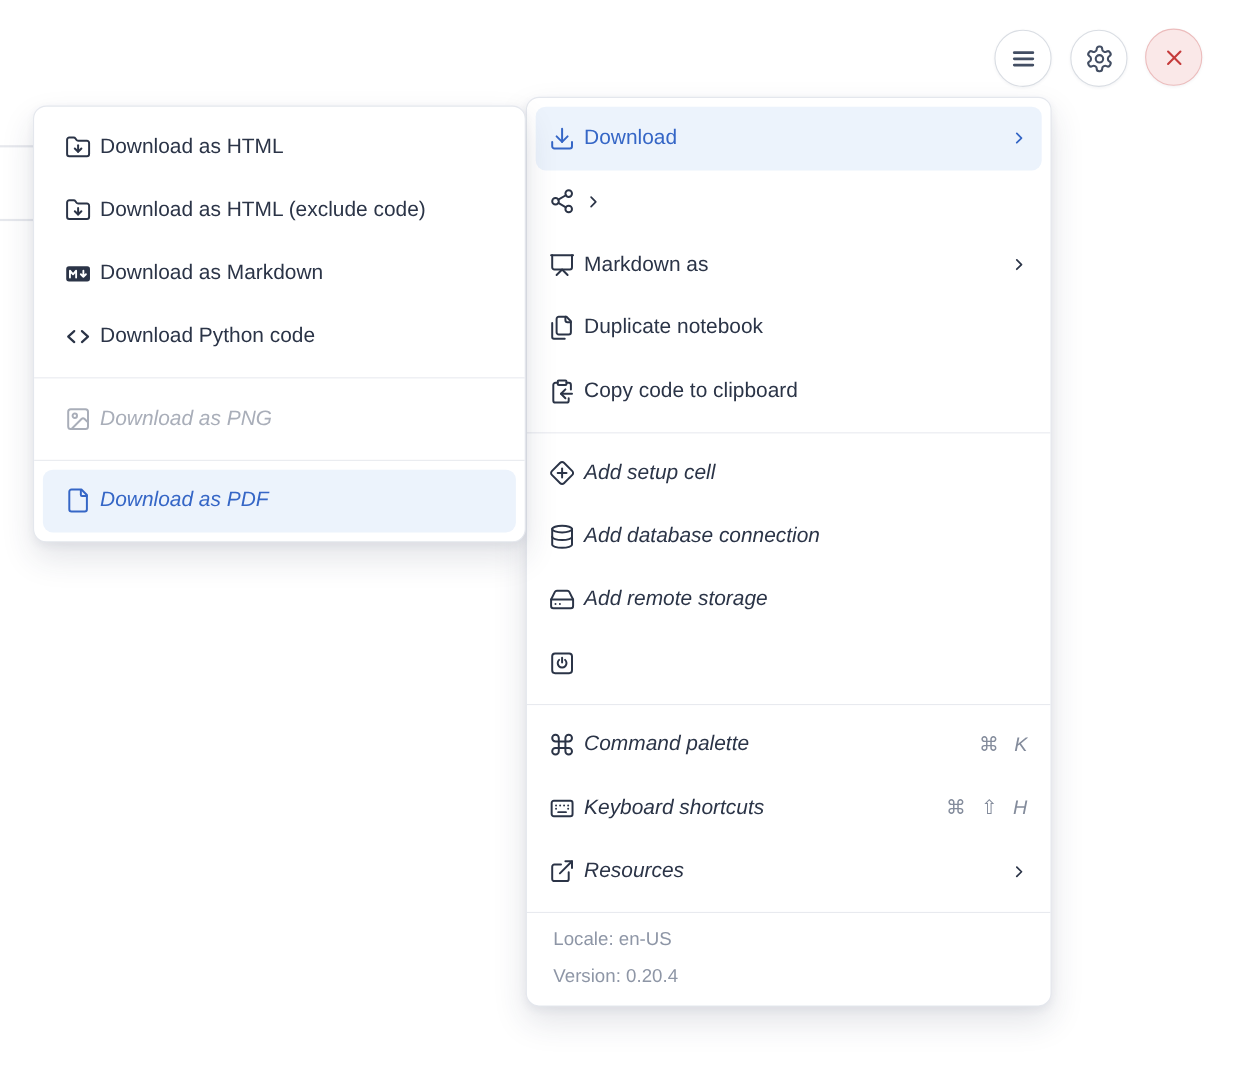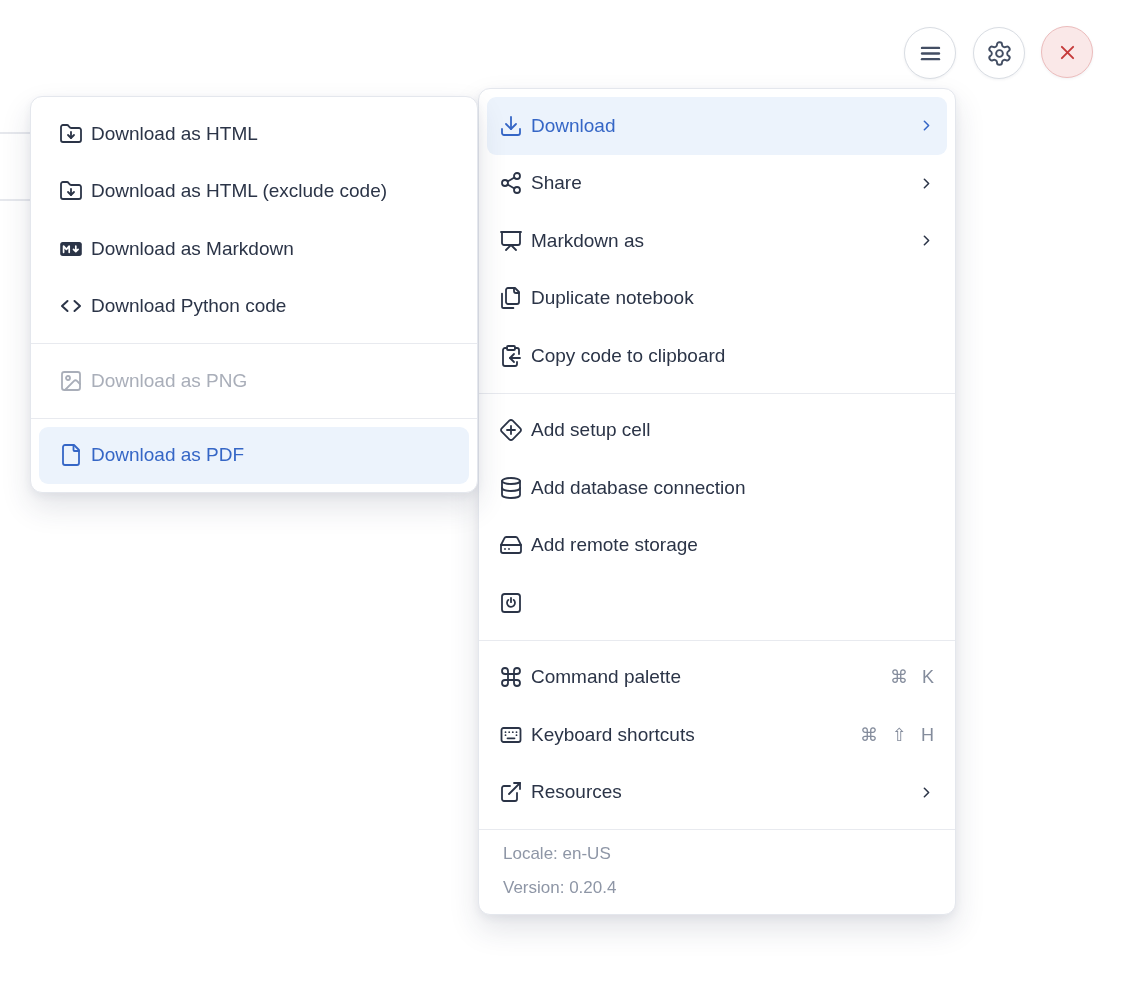--- a/index.html
+++ b/index.html
@@ -38,21 +38,21 @@
 
   
   .panel{
     position:absolute;background:#fff;border:1px solid var(--border);border-radius:12px;
     box-shadow:0 14px 30px rgba(35,48,77,.13),0 3px 8px rgba(35,48,77,.06);
   }
   .submenu-panel{left:30px;top:96px;width:448px;z-index:3;}
   .menu-panel{left:478px;top:88px;width:478px;z-index:2;}
 
   .menu-section{padding:8px 0;}
-  .menu-section + .menu-section{border-top:1px solid var(--sep);}
+  .menu-section + .menu-section{border-top:1px solid var(--sep);font-style:italic;}
 
   .menu-row{
     display:flex;align-items:center;height:57.5px;margin:0 8px;border-radius:9px;
     padding:0 12px;gap:8px;font-size:19px;color:var(--ink);white-space:nowrap;cursor:pointer;
   }
   .submenu-panel .menu-row{padding:0 14px 0 20px;}
   .menu-row .icon{width:24px;height:24px;flex:0 0 24px;display:inline-flex;align-items:center;justify-content:center;}
   .icon svg{width:100%;height:100%;display:block;}
   .menu-row .label{flex:1 1 auto;}
   .menu-row.active{background:var(--blue-bg);color:var(--blue);}
@@ -185,21 +185,20 @@
         <div class="menu-row">
           <span class="icon">
             <svg viewBox="0 0 24 24" fill="none" stroke="currentColor" stroke-width="1.8" stroke-linecap="round" stroke-linejoin="round">
               <circle cx="18" cy="5" r="3"></circle>
               <circle cx="6" cy="12" r="3"></circle>
               <circle cx="18" cy="19" r="3"></circle>
               <path d="m8.59 13.51 6.83 3.98"></path>
               <path d="m15.41 6.51-6.82 3.98"></path>
             </svg>
           </span>
-          <span class="label">Share</span>
           <span class="chev">
             <svg viewBox="0 0 24 24" fill="none" stroke="currentColor" stroke-width="2.2" stroke-linecap="round" stroke-linejoin="round">
               <path d="m9 18 6-6-6-6"></path>
             </svg>
           </span>
         </div>
         <div class="menu-row">
           <span class="icon">
             <svg viewBox="0 0 24 24" fill="none" stroke="currentColor" stroke-width="1.8" stroke-linecap="round" stroke-linejoin="round">
               <path d="M2 3h20"></path>

